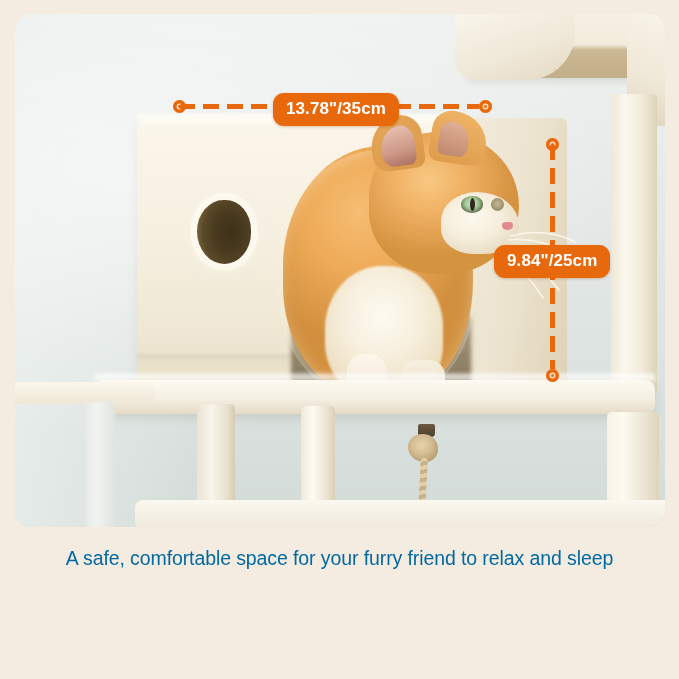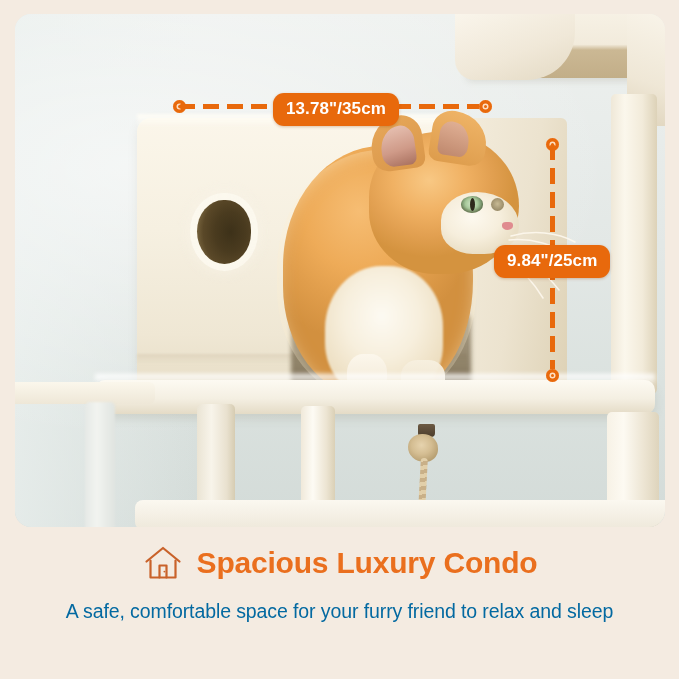--- a/index.html
+++ b/index.html
@@ -560,27 +560,16 @@
       <div class="measure-v">
         <div class="dot dot-start"></div>
         <div class="line"></div>
         <div class="dot dot-end"></div>
       </div>
       <div class="badge badge-v">9.84"/25cm</div>
     </div>
   </div>
 
   <div class="caption">
-    <div class="caption-head">
-      <svg class="house-icon" width="42" height="40" viewBox="0 0 42 40">
-        <g fill="none" stroke="#c9622a" stroke-width="2.2" stroke-linecap="round" stroke-linejoin="round">
-          <path d="M4.5 18.5 L21 5 L37.5 18.5"></path>
-          <path d="M8.5 17.5 L8.5 34.5 L33.5 34.5 L33.5 17.5"></path>
-          <path d="M17.5 34.5 L17.5 22.5 L24.5 22.5 L24.5 34.5"></path>
-        </g>
-        <circle cx="22.4" cy="28.6" r="0.95" fill="#c9622a"></circle>
-      </svg>
-      <div class="caption-title">Spacious Luxury Condo</div>
-    </div>
     <div class="caption-sub">A safe, comfortable space for your furry friend to relax and sleep</div>
   </div>
 
 </div>
 
 </body></html>

